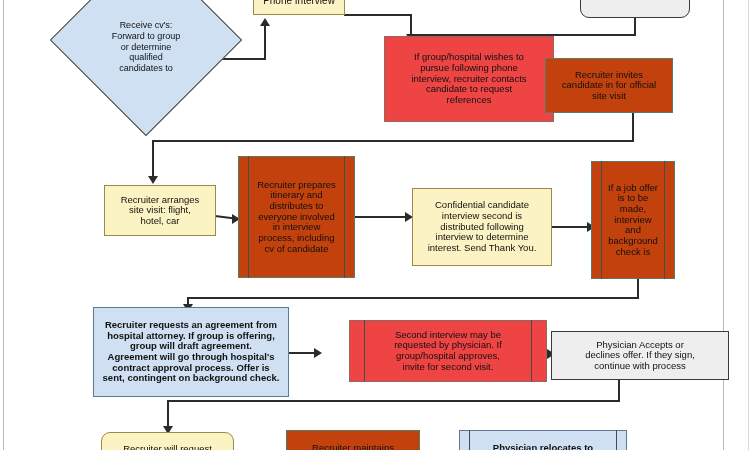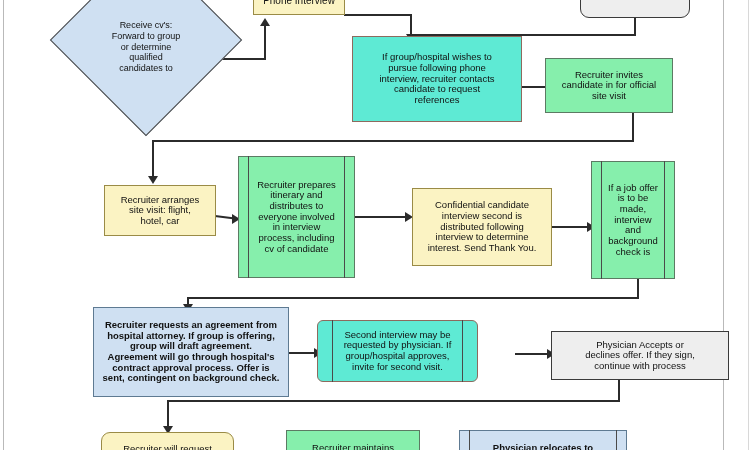--- a/index.html
+++ b/index.html
@@ -23,22 +23,22 @@
     display:flex;align-items:center;justify-content:center;
     text-align:center;
     line-height:1.12;
     white-space:pre-line;
     padding:2px 4px;
     z-index:3;
   }
   .proc{border:1px solid #4a4a4a;}
   .blue   {background:#cfe0f2;border:1px solid #5e7a92;font-weight:bold;}
   .yellow {background:#fbf3c3;border:1px solid #9a8b46;}
-  .pink   {background:#5eead4;border:1px solid #8d6a5e;}
-  .green  {background:#86efac;border:1px solid #5c7a63;}
+  .pink   {background:#ef4444;border:1px solid #8d6a5e;margin-left:32px;}
+  .green  {background:#c2410c;border:1px solid #5c7a63;}
   .grey   {background:#eeeeee;border:1px solid #3a3a3a;}
 
   
   .diamond{
     position:absolute;
     z-index:3;
   }
   .diamond .dshape{
     position:absolute;inset:0;
     background:#cfe0f2;
@@ -195,21 +195,21 @@
 
   <div class="node blue" style="left:93px;top:307px;width:196px;height:90px;font-size:9.5px;">
     <span>Recruiter requests an agreement from
 hospital attorney. If group is offering,
 group will draft agreement.
 Agreement will go through hospital's
 contract approval process.  Offer is
 sent, contingent on background check.</span>
   </div>
 
-  <div class="node pink proc pdp wide" style="left:317px;top:320px;width:161px;height:62px;font-size:9.5px;border-radius:6px;">
+  <div class="node pink proc pdp wide" style="left:317px;top:320px;width:198px;height:62px;font-size:9.5px;">
     <span>Second interview may be
 requested by physician.  If
 group/hospital approves,
 invite for second visit.</span>
   </div>
 
   <div class="node grey" style="left:551px;top:331px;width:178px;height:49px;font-size:9.5px;">
     <span>Physician Accepts or
 declines offer.  If they sign,
 continue with process</span>

